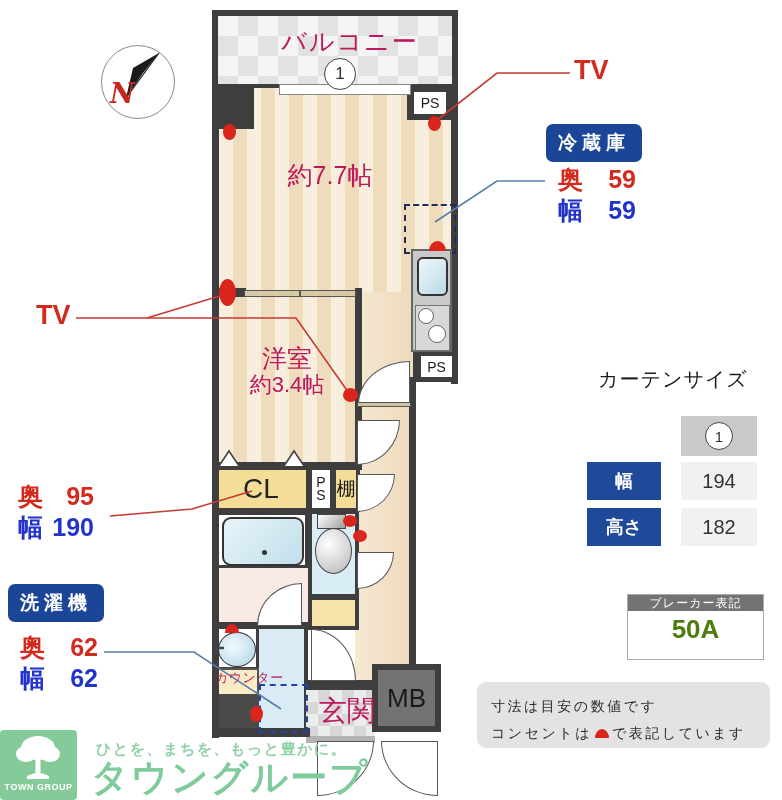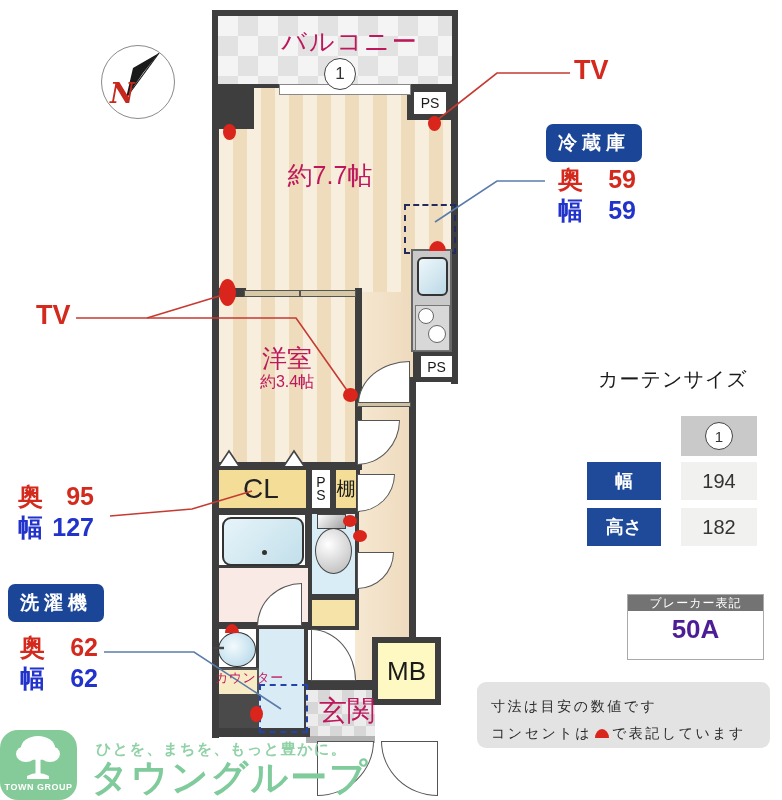--- a/index.html
+++ b/index.html
@@ -73,21 +73,21 @@
   <div class="abs" style="left:428px;top:325px;width:16px;height:16px;background:#fff;border:1.5px solid #666;border-radius:50%;z-index:6;"></div>
 
   <div class="wall" style="left:413px;top:351px;width:45px;height:31px;"></div>
   <div class="abs" style="left:421px;top:356px;width:31px;height:21px;background:#fff;z-index:4;display:flex;align-items:center;justify-content:center;">
     <span style="font-size:14px;">PS</span>
   </div>
 
   <div class="room stripes" style="left:219px;top:292px;width:136px;height:172px;"></div>
   <div class="roomlabel" style="left:217px;top:345px;width:140px;">
     <div style="font-size:25px;">洋室</div>
-    <div style="font-size:16px;">約3.4帖</div>
+    <div style="font-size:22px;">約3.4帖</div>
   </div>
 
   <div class="abs" style="left:244px;top:290px;width:112px;height:7px;background:#d8c9a6;border:1.5px solid #555;z-index:4;box-sizing:border-box;"></div>
   <div class="abs" style="left:299px;top:290px;width:1.5px;height:7px;background:#555;z-index:5;"></div>
 
   <div class="room" style="left:212px;top:466px;width:98px;height:46px;background:#f3dd97;border:4px solid #3e3e3e;display:flex;align-items:center;justify-content:center;">
     <span style="font-size:28px;color:#222;">CL</span>
   </div>
   <div class="room" style="left:308px;top:466px;width:26px;height:46px;background:#fff;border:4px solid #3e3e3e;display:flex;flex-direction:column;align-items:center;justify-content:center;line-height:0.95;">
     <span style="font-size:14px;">P</span>
@@ -114,21 +114,21 @@
   <div class="room" style="left:212px;top:626px;width:47px;height:44px;background:#fff;border:3px solid #3e3e3e;"></div>
   <div class="abs" style="left:218px;top:632px;width:36px;height:33px;background:radial-gradient(circle at 40% 40%,#f2fafd,#add3e6);border:1.5px solid #333;border-radius:50%;z-index:4;"></div>
   <div class="room" style="left:212px;top:668px;width:47px;height:28px;background:#f8ecc6;border:2px solid #555;"></div>
   <div class="abs" style="left:212px;top:694px;width:47px;height:36px;background:#4a4a4a;z-index:3;"></div>
   <div class="roomlabel" style="left:215px;top:671px;width:75px;font-size:13px;text-align:left;letter-spacing:0.5px;z-index:8;">カウンター</div>
   <div class="abs" style="left:259px;top:684px;width:45px;height:45px;border:2px dashed #2244aa;z-index:5;"></div>
 
   <div class="room checker-sm" style="left:306px;top:685px;width:69px;height:52px;border-top:5px solid #3e3e3e;"></div>
   <div class="roomlabel" style="left:306px;top:696px;width:69px;font-size:28px;text-align:right;">玄関</div>
   <div class="abs" style="left:306px;top:736px;width:69px;height:7px;background:#b3b3b3;z-index:3;"></div>
-  <div class="room" style="left:372px;top:637px;width:69px;height:68px;background:#fef9c3;border:6px solid #3e3e3e;display:flex;align-items:center;justify-content:center;z-index:4;">
+  <div class="room" style="left:372px;top:664px;width:69px;height:68px;background:#737373;border:6px solid #3e3e3e;display:flex;align-items:center;justify-content:center;z-index:4;">
     <span style="font-size:26px;">MB</span>
   </div>
 
   <div class="arc" style="left:317px;top:741px;width:57px;height:55px;border-radius:0 0 100% 0;"></div>
   <div class="arc" style="left:381px;top:741px;width:57px;height:55px;border-radius:0 0 0 100%;"></div>
 
   <div class="arc" style="left:358px;top:361px;width:52px;height:43px;border-radius:100% 0 0 0;"></div>
   <div class="abs" style="left:357px;top:402px;width:54px;height:5px;background:#cfc2a2;border:1px solid #555;z-index:4;box-sizing:border-box;"></div>
   <div class="arc" style="left:357px;top:420px;width:43px;height:45px;border-radius:0 0 100% 0;"></div>
   <div class="arc" style="left:357px;top:474px;width:38px;height:38px;border-radius:0 0 100% 0;"></div>
@@ -187,21 +187,21 @@
     </div>
   </div>
 
   <div class="abs" style="left:18px;top:481px;z-index:7;">
     <div class="dimrow red" style="width:76px;">
       <span>奥</span>
       <span>95</span>
     </div>
     <div class="dimrow blue" style="width:76px;">
       <span>幅</span>
-      <span>127</span>
+      <span>190</span>
     </div>
   </div>
 
   <div class="badge" style="left:8px;top:584px;">洗濯機</div>
   <div class="abs" style="left:20px;top:632px;z-index:7;">
     <div class="dimrow red">
       <span>奥</span>
       <span>62</span>
     </div>
     <div class="dimrow blue">
@@ -216,31 +216,31 @@
       <span>1</span>
     </span>
   </div>
   <div class="ct-head" style="left:587px;top:462px;width:74px;height:38px;">幅</div>
   <div class="ct-val" style="left:681px;top:462px;width:76px;height:38px;">194</div>
   <div class="ct-head" style="left:587px;top:508px;width:74px;height:38px;">高さ</div>
   <div class="ct-val" style="left:681px;top:508px;width:76px;height:38px;">182</div>
 
   <div class="abs" style="left:627px;top:594px;width:137px;height:66px;border:1px solid #aaa;background:#fff;z-index:7;box-sizing:border-box;">
     <div style="background:#737373;color:#fff;font-size:12px;height:16px;display:flex;align-items:center;justify-content:center;letter-spacing:1px;">ブレーカー表記</div>
-    <div style="color:#4c1d95;font-size:26px;font-weight:bold;height:36px;display:flex;align-items:center;justify-content:center;">50A</div>
+    <div style="color:#4d7c0f;font-size:26px;font-weight:bold;height:36px;display:flex;align-items:center;justify-content:center;">50A</div>
   </div>
 
   <div class="abs" style="left:477px;top:682px;width:293px;height:66px;background:#e3e3e3;border-radius:9px;z-index:7;box-sizing:border-box;padding:11px 14px;font-size:14px;letter-spacing:2.5px;color:#2a2a2a;line-height:1.9;">
     <div>寸法は目安の数値です</div>
     <div>
       <span>コンセントは</span><span style="display:inline-block;width:14px;height:9px;background:#d9251c;border-radius:50% 50% 0 0/100% 100% 0 0;margin:0 3px;"></span><span>で表記しています</span>
     </div>
   </div>
 
-  <div class="abs" style="left:0px;top:730px;width:77px;height:70px;background:#85cb99;border-radius:18px;z-index:7;">
+  <div class="abs" style="left:0px;top:730px;width:77px;height:70px;background:#85cb99;border-radius:4px;z-index:7;">
     <svg width="77" height="52" viewBox="0 0 77 52" style="display:block;">
       <g fill="#fff">
         <ellipse cx="38" cy="18" rx="17" ry="12"></ellipse>
         <ellipse cx="26" cy="24" rx="10" ry="8"></ellipse>
         <ellipse cx="50" cy="24" rx="10" ry="8"></ellipse>
         <rect x="35.5" y="24" width="5" height="20"></rect>
         <path d="M27 46 q11 -6 22 0 l0 3 l-22 0 z"></path>
       </g>
     </svg>
     <div style="color:#fff;font-size:9px;font-weight:bold;text-align:center;letter-spacing:0.5px;">TOWN GROUP</div>

